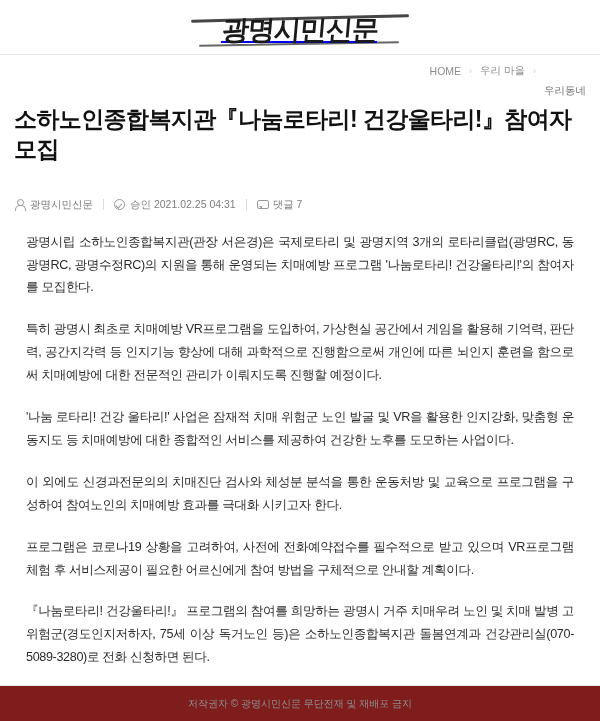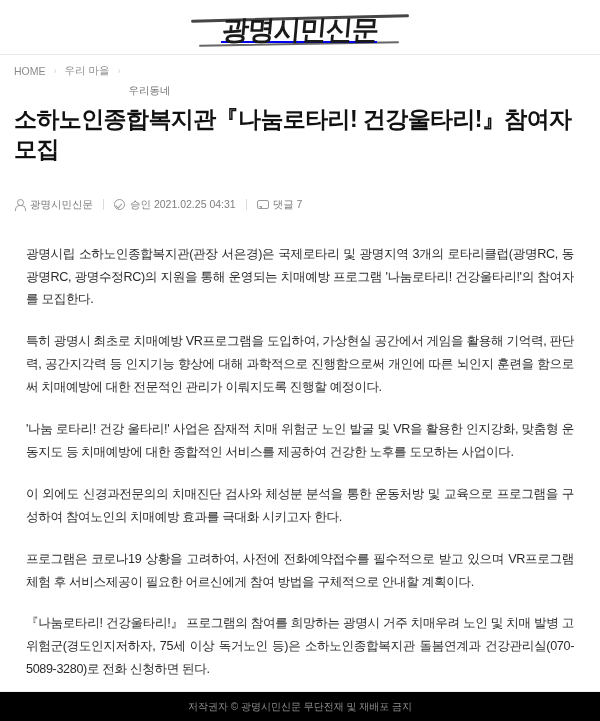--- a/index.html
+++ b/index.html
@@ -72,20 +72,21 @@
 
   
   .breadcrumb {
     display: flex;
     align-items: center;
     padding: 6px 14px 0 14px;
     font-size: 10.5px;
     color: #8b8b8b;
     border-top: 1px solid #e9e9e9;
     height: 26px;
+    justify-content: flex-end;
   }
   .breadcrumb .crumb {
     color: #8b8b8b;
     text-decoration: none;
     white-space: nowrap;
   }
   .breadcrumb .crumb.active { color: #6f6f6f; margin-top: 40px; }
   .breadcrumb .sep {
     margin: 0 8px;
     color: #cfcfcf;
@@ -181,42 +182,42 @@
     border-left: 3px solid transparent;
     border-right: 0 solid transparent;
     border-top: 3px solid #9a9a9a;
   }
 
   
   .article {
     padding: 16px 26px 0 26px;
   }
   .article p {
-    margin: 12px 0 19px 0;
+    margin: 0 0 19px 0;
     font-size: 12.6px;
     line-height: 1.82;
     color: #2b2b2b;
     letter-spacing: -0.35px;
     text-align: justify;
   }
 
   
   .copyright {
     position: absolute;
     left: 0;
     bottom: 0;
     width: 100%;
-    height: 30px;
+    height: 36px;
     display: flex;
     align-items: center;
     justify-content: center;
     font-size: 10px;
     color: #8f8f8f;
     border-top: 1px solid #ececec;
-    background: #000000;
+    background: #7f1d1d;
   }
 </style>
 </head>
 <body>
 
 <div class="page">
 
   <div class="masthead">
     <a class="logo-wrap" href="#">
       <div class="logo-stroke"></div>

